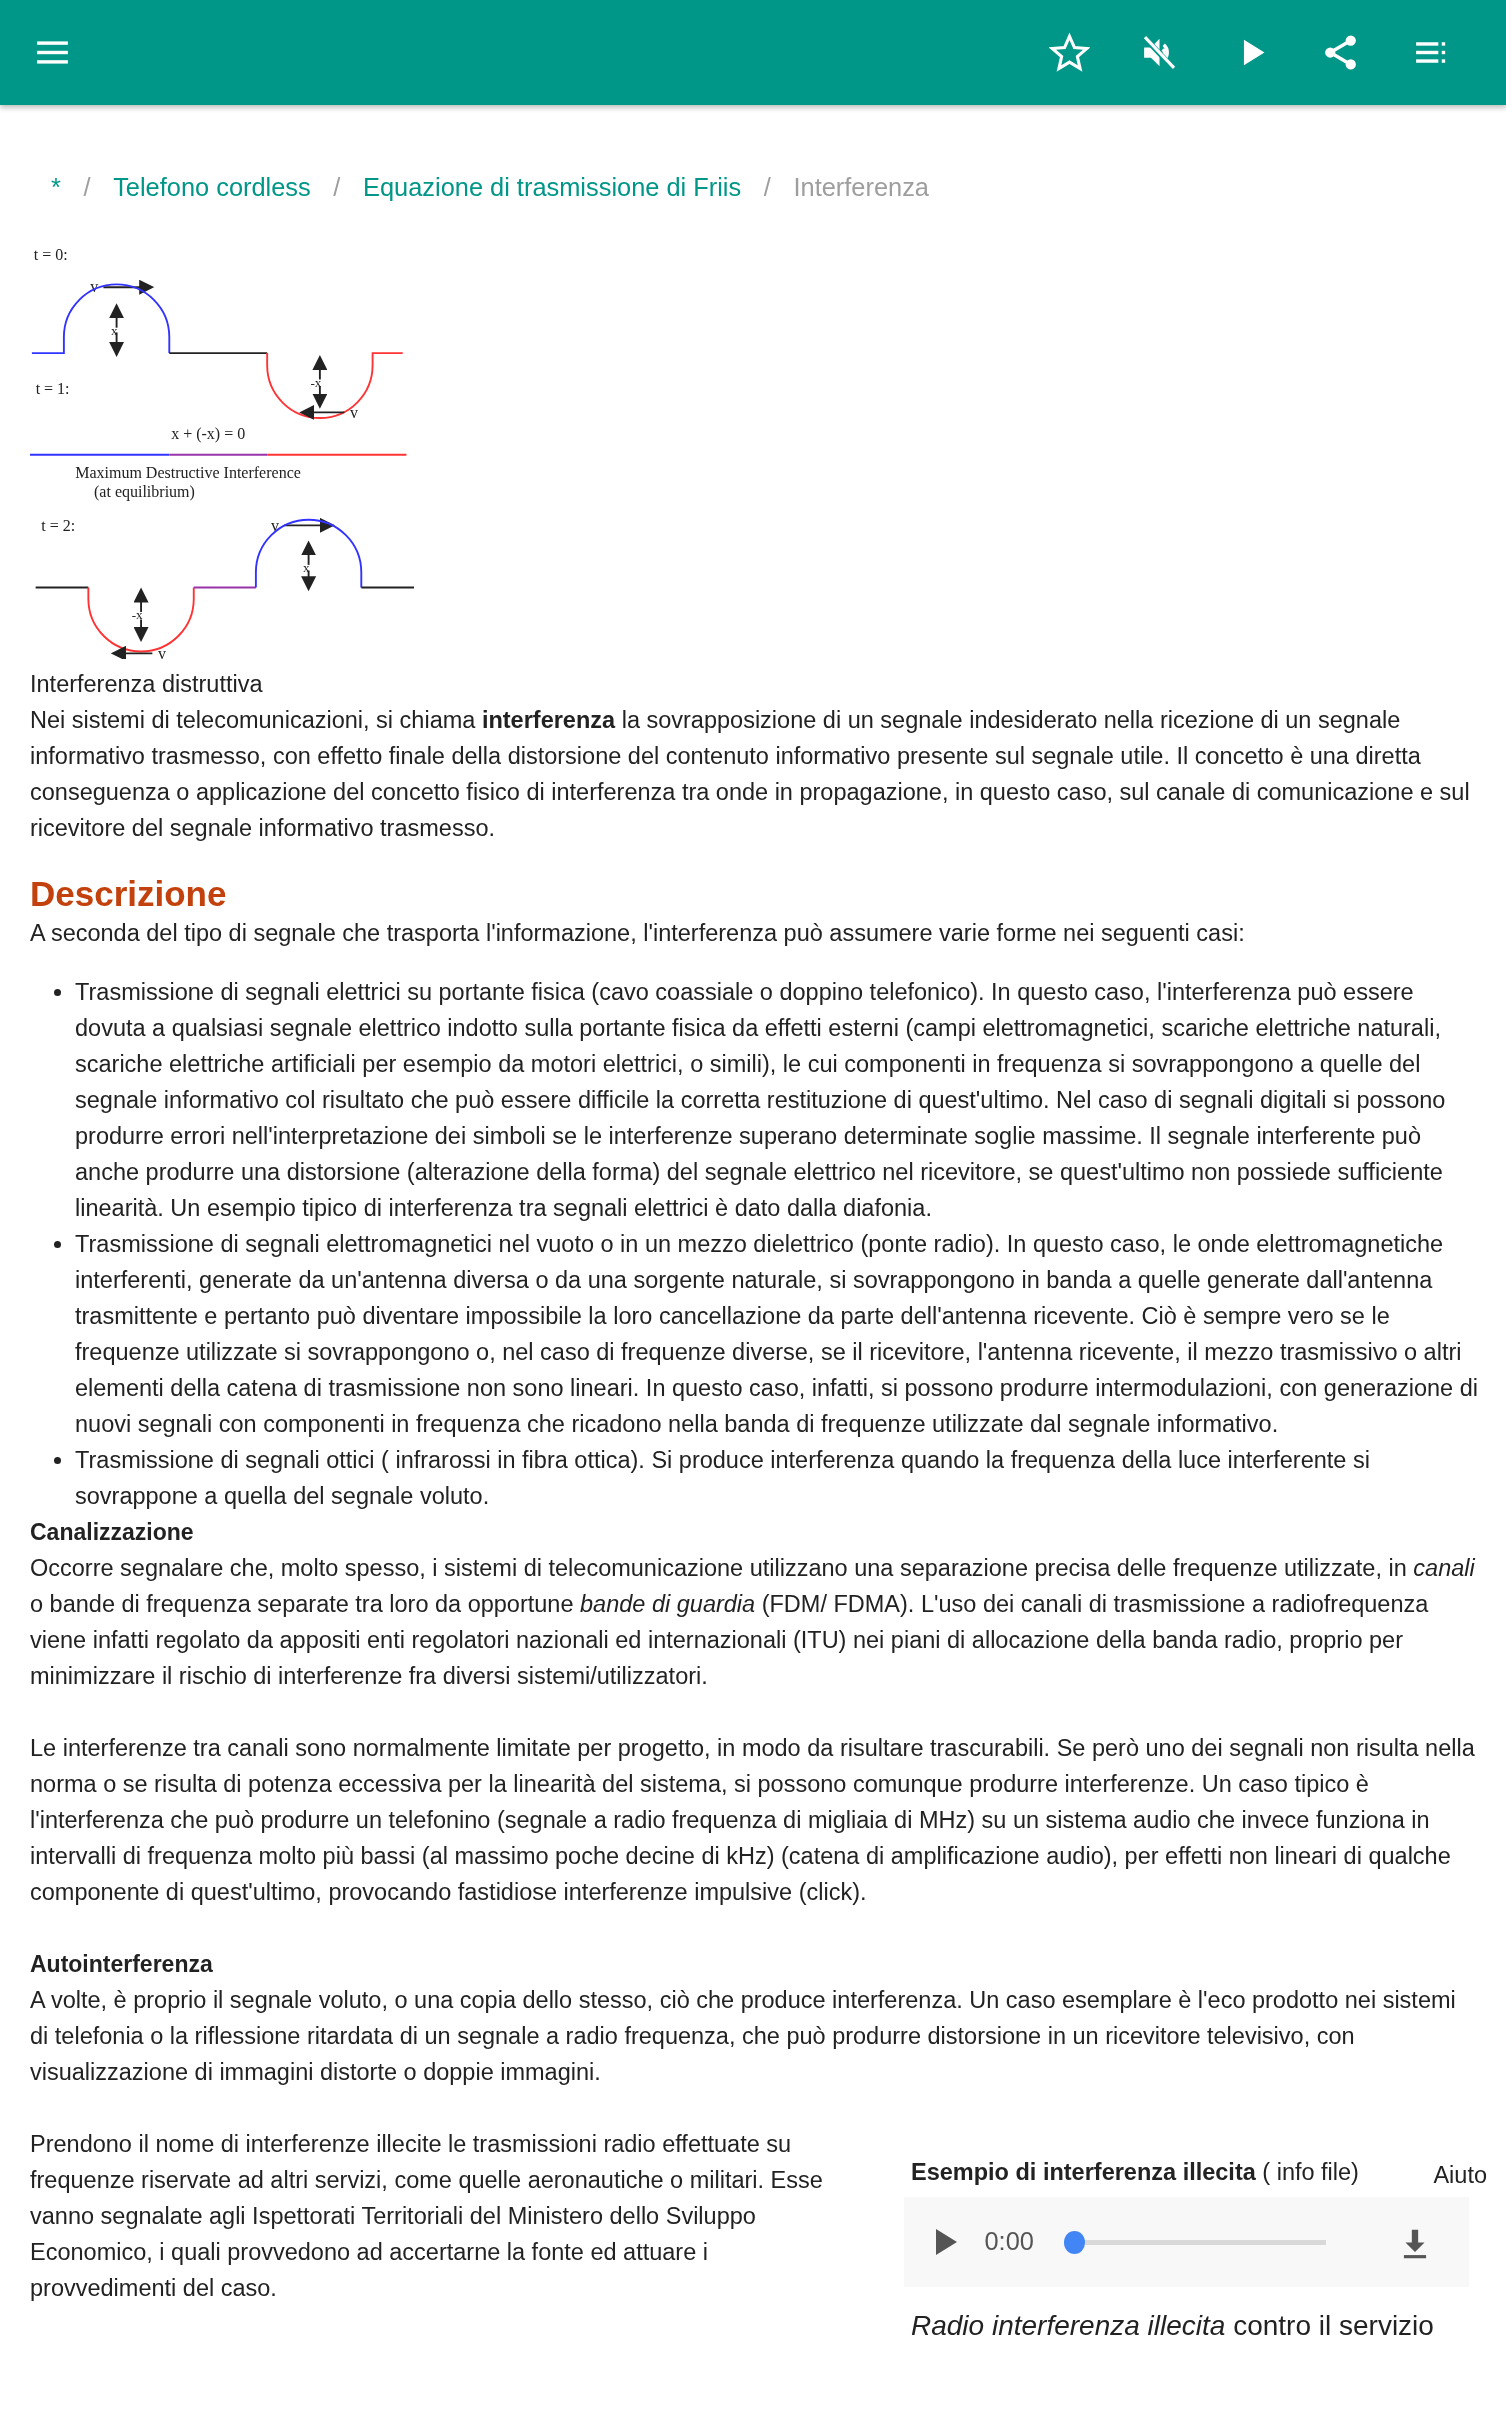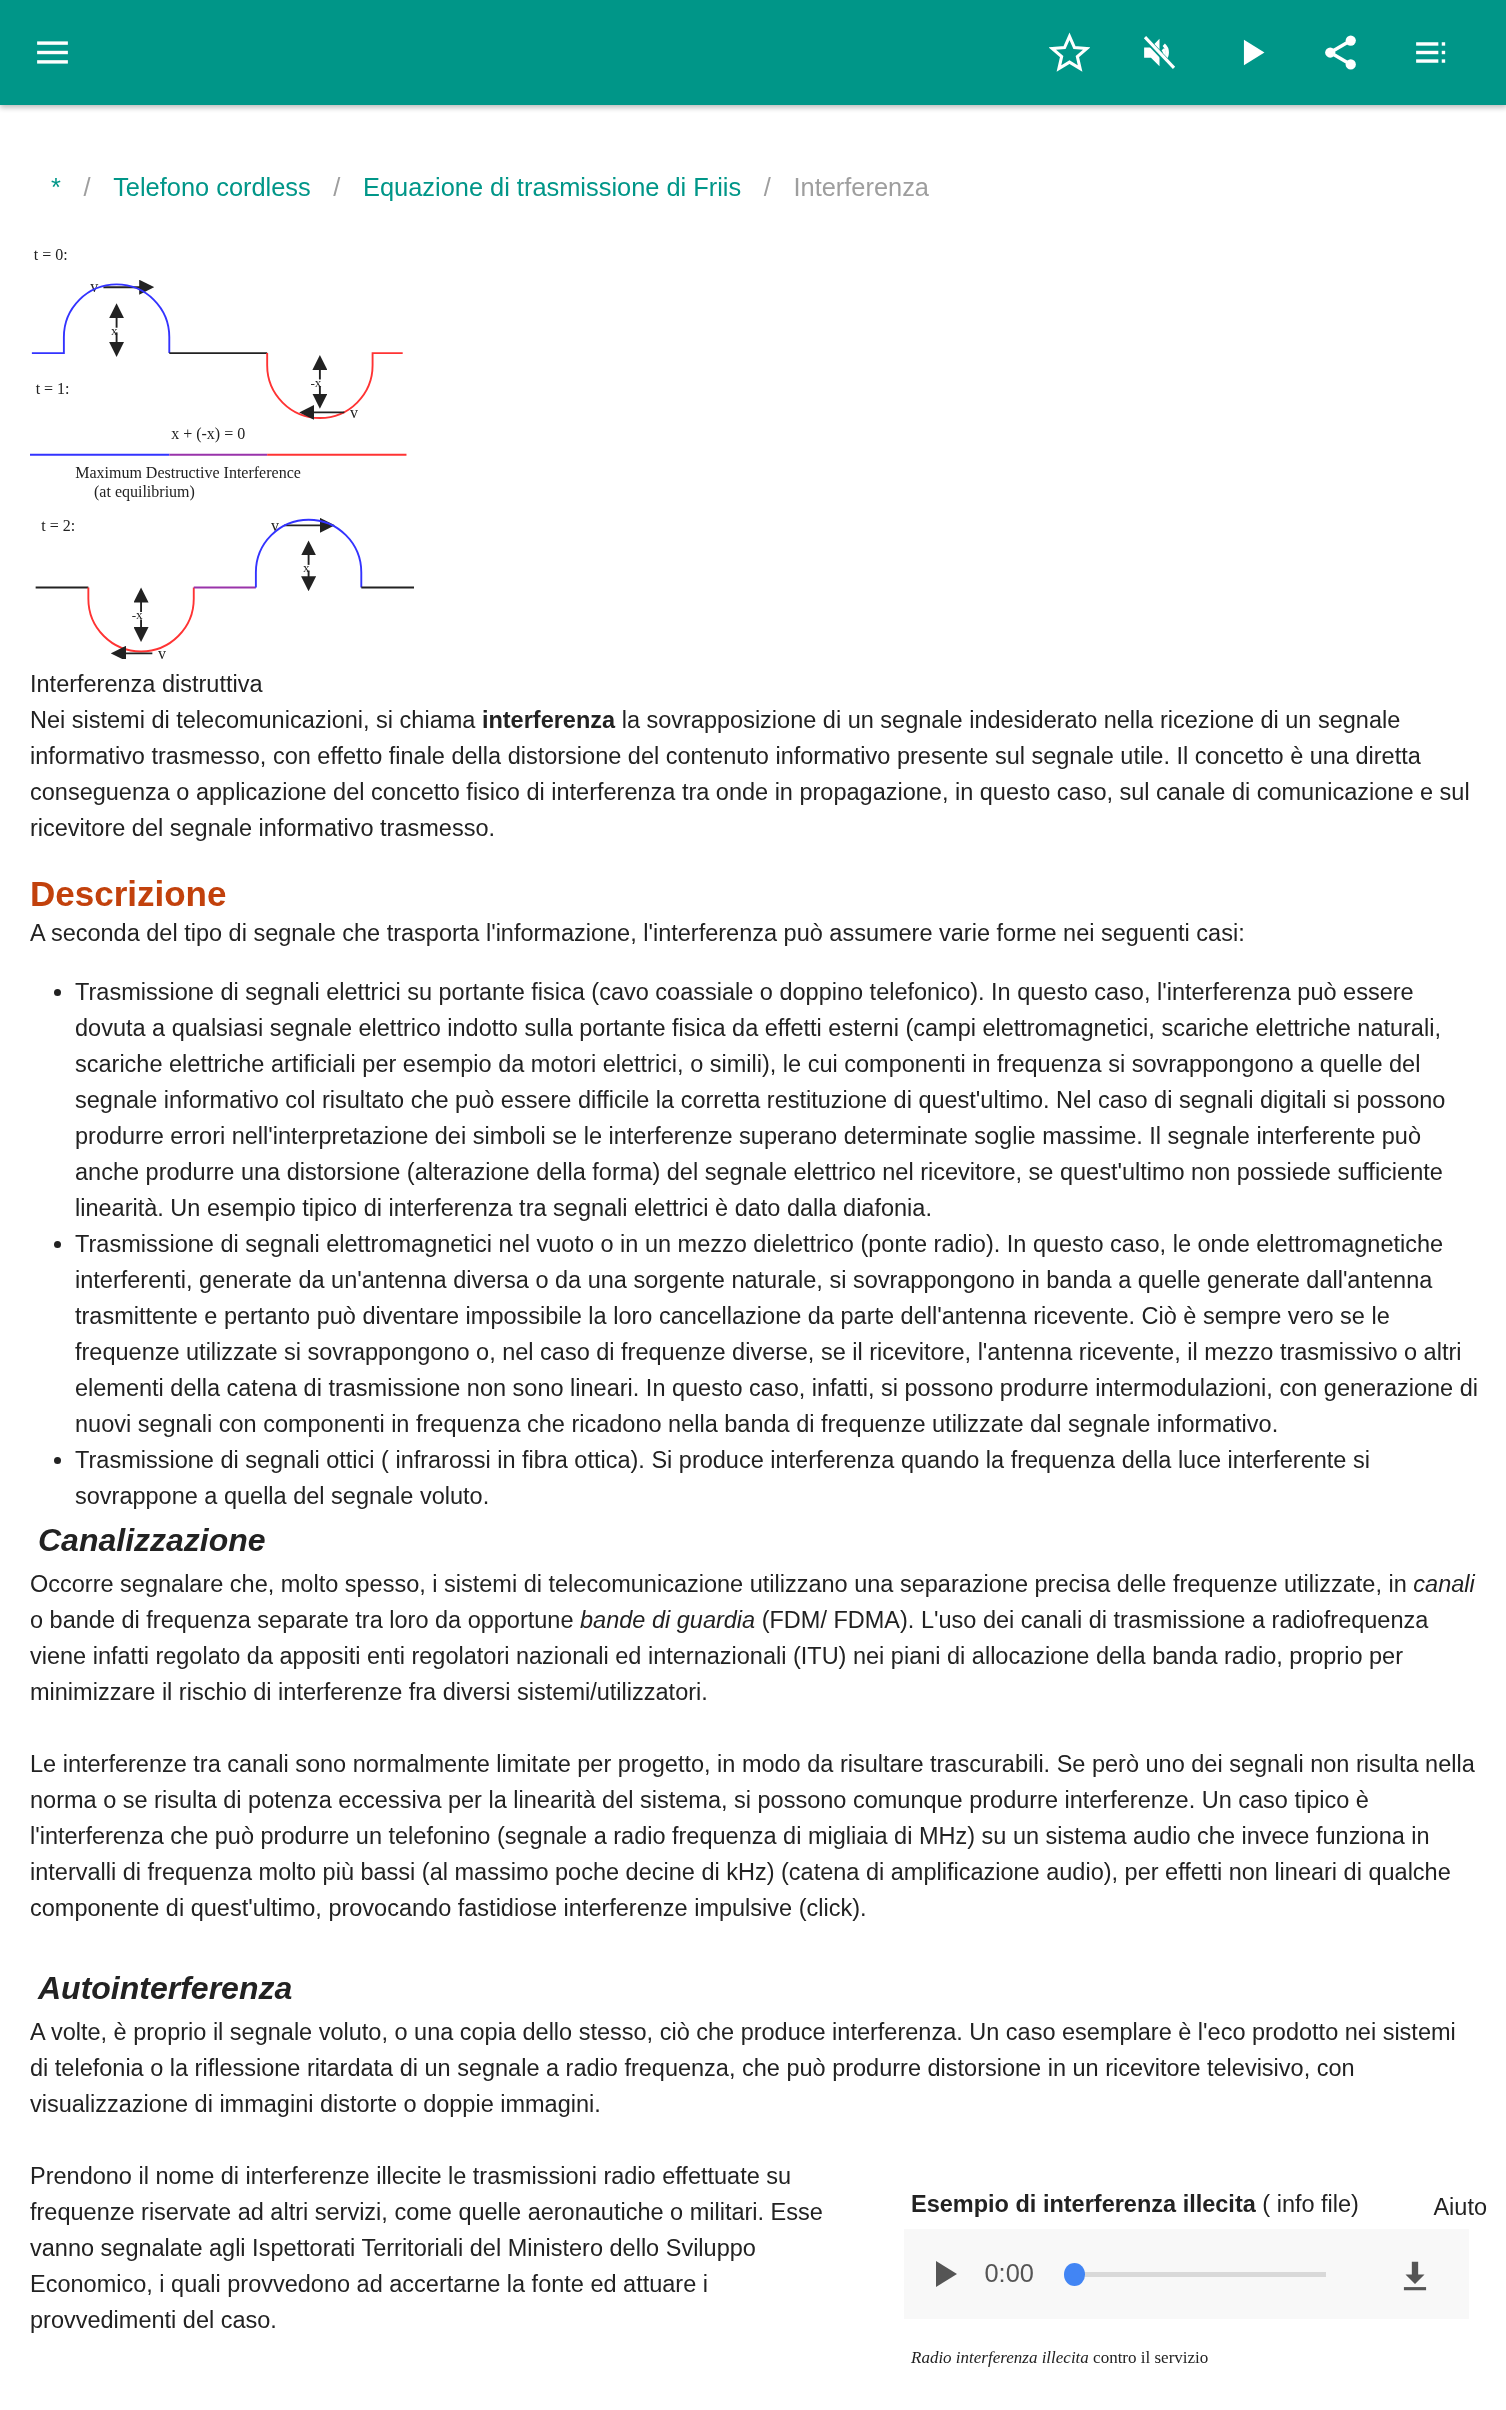--- a/index.html
+++ b/index.html
@@ -30,21 +30,21 @@
   .figure { position: absolute; left: 30px; top: 243px; width: 384px; height: 416px; }
 
   .content {
     position: absolute; left: 30px; top: 666px; width: 1450px;
     font-size: 23.5px; line-height: 36px; color: #222;
   }
   .content p { margin: 0; }
   .caption { margin: 0; }
   .content b { font-weight: bold; }
   h2.section { font-size: 35px; line-height: 43px; font-weight: bold; margin: 26px 0 0 0; color: #c2410c; }
-  h3.sub { font-size: 32px; line-height: 36px; font-weight: bold; margin: 8px; color: #222; font-style: italic; }
+  h3.sub { font-size: 23px; line-height: 36px; font-weight: bold; margin: 0; color: #222; }
   ul.bullets { margin: 22.6px 0 0 0; padding-left: 45px; }
   ul.bullets li { margin: 0; }
   .gap { height: 36px; }
 
   .illecite-wrap { position: relative; }
   .illecite-text { width: 829px; }
   .media-box {
     position: absolute; left: 881px; top: 28px; width: 593px;
   }
   .media-title { font-size: 23.5px; line-height: 36px; white-space: nowrap; }
@@ -52,21 +52,21 @@
   .media-help { position: absolute; right: 17px; top: 3.8px; font-size: 23.5px; }
   .player {
     margin-top: 7.5px; width: 565px; height: 90px; background: #f8f8f8;
     position: relative; margin-left: -7.5px;
   }
   .player .play { position: absolute; left: 32px; top: 32px; width: 0; height: 0; border-top: 13px solid transparent; border-bottom: 13px solid transparent; border-left: 21px solid #555; cursor: pointer; }
   .player .time { position: absolute; left: 81px; top: 26px; font-size: 25.4px; color: #555; }
   .player .track { position: absolute; left: 168px; top: 43px; width: 254px; height: 4.7px; background: #d9d9d9; }
   .player .thumb { position: absolute; left: 160px; top: 34px; width: 21px; height: 22.6px; border-radius: 50%; background: #4285f4; cursor: pointer; }
   .player .dl { position: absolute; left: 492px; top: 28px; width: 38px; height: 38px; cursor: pointer; }
-  .media-desc { margin-top: 21px; font-size: 17px; line-height: 36px; font-family: Liberation Serif, serif; }
+  .media-desc { margin-top: 21px; font-size: 28px; line-height: 36px; }
 </style>
 </head>
 <body>
 
 <div class="appbar">
   <div class="icon" style="left:30px;">
     <svg viewBox="0 0 24 24">
         <rect x="3" y="5.5" width="18" height="2"></rect>
         <rect x="3" y="11" width="18" height="2"></rect>
         <rect x="3" y="16.5" width="18" height="2"></rect>

